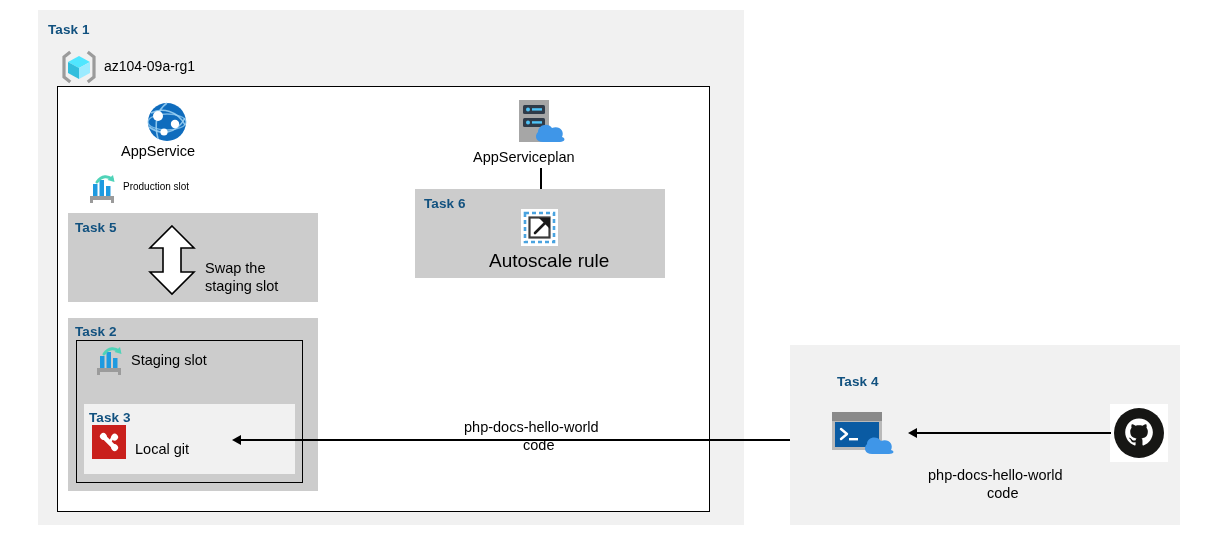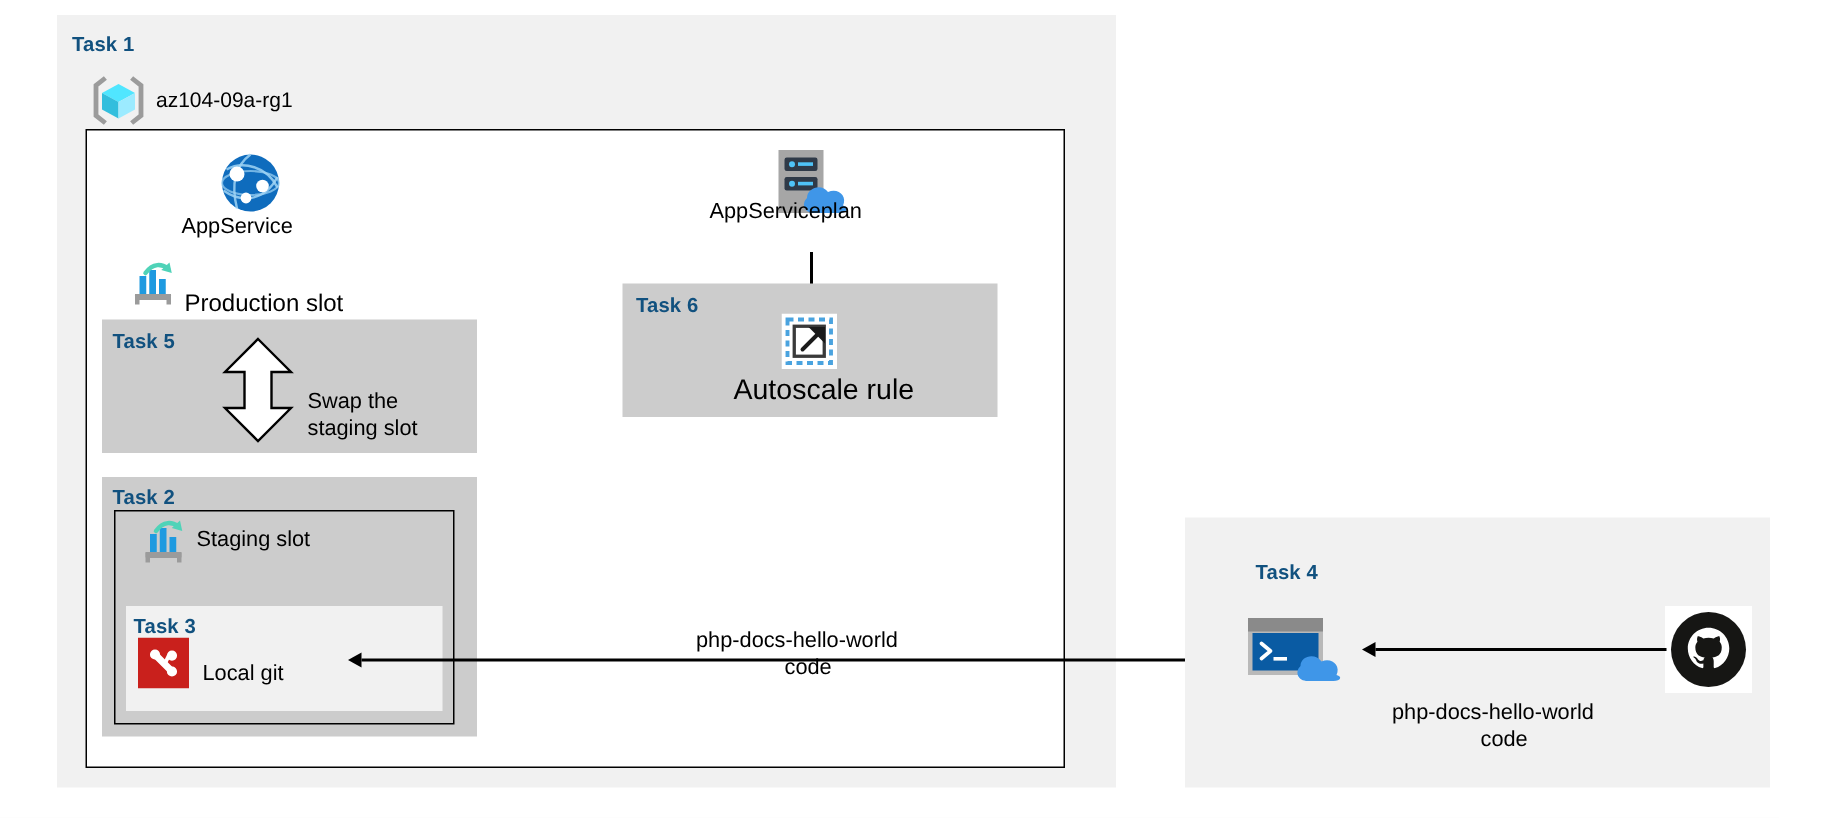--- a/index.html
+++ b/index.html
@@ -124,21 +124,21 @@
       <rect x="2" y="22" width="24" height="4" rx="1" fill="#9b9b9b"></rect>
       <rect x="2" y="22" width="3" height="7" fill="#9b9b9b"></rect>
       <rect x="23" y="22" width="3" height="7" fill="#9b9b9b"></rect>
       <rect x="5" y="10" width="4.5" height="12" fill="#1e9ae0"></rect>
       <rect x="11.5" y="6" width="4.5" height="16" fill="#1e9ae0"></rect>
       <rect x="18" y="12" width="4.5" height="10" fill="#1e9ae0"></rect>
       <path d="M9 8 C14 1, 20 2, 24 5" fill="none" stroke="#4fd3b8" stroke-width="3" stroke-linecap="round"></path>
       <polygon points="25,1 26.5,8 19.5,6" fill="#4fd3b8"></polygon>
     </svg>
   </div>
-  <div class="node-label" style="left:123px; top:181px; font-size:16px;margin-top:12px;">Production slot</div>
+  <div class="node-label" style="left:123px; top:181px; font-size:10px;">Production slot</div>
 
   <div class="panel panel-gray" style="left:68px; top:213px; width:250px; height:89px;"></div>
   <div class="task-label" style="left:75px; top:220px;">Task 5</div>
 
   <div class="swap-arrow" style="left:145px; top:224px; width:54px; height:72px;">
     <svg width="54" height="72" viewBox="0 0 54 72">
       <polygon points="27,2 49,24 36,24 36,48 49,48 27,70 5,48 18,48 18,24 5,24" fill="#ffffff" stroke="#000000" stroke-width="1.6" stroke-linejoin="miter"></polygon>
     </svg>
   </div>
   <div class="node-label center" style="left:205px; top:243px; font-size:14.5px;">Swap the</div>
@@ -185,21 +185,21 @@
       <rect x="6" y="2" width="30" height="42" fill="#a6a6a6"></rect>
       <rect x="10" y="7" width="22" height="9" rx="1.5" fill="#2f3a48"></rect>
       <rect x="10" y="20" width="22" height="9" rx="1.5" fill="#2f3a48"></rect>
       <circle cx="15" cy="11.5" r="2" fill="#4fc3f7"></circle>
       <circle cx="15" cy="24.5" r="2" fill="#4fc3f7"></circle>
       <rect x="19" y="10.2" width="10" height="2.4" fill="#4fc3f7"></rect>
       <rect x="19" y="23.2" width="10" height="2.4" fill="#4fc3f7"></rect>
       <path d="M30 44 C23 44, 21 38, 25 34 C25 27, 35 24, 39 30 C46 27, 52 33, 49 39 C53 40, 52 44, 47 44 Z" fill="#3f96e8"></path>
     </svg>
   </div>
-  <div class="node-label" style="left:473px; top:132px; font-size:14.5px;">AppServiceplan</div>
+  <div class="node-label" style="left:473px; top:148px; font-size:14.5px;">AppServiceplan</div>
 
   <div class="arrow-line arrow-v" style="left:540px; top:168px; height:34px;"></div>
   <div class="arrow-head down" style="left:536px; top:200px;"></div>
 
   <div class="panel panel-gray" style="left:415px; top:189px; width:250px; height:89px;"></div>
   <div class="task-label" style="left:424px; top:196px;">Task 6</div>
 
   <div class="icon-box" style="left:521px; top:209px; width:37px; height:37px;">
     <svg width="37" height="37" viewBox="0 0 37 37">
       <rect x="0" y="0" width="37" height="37" fill="#ffffff"></rect>

